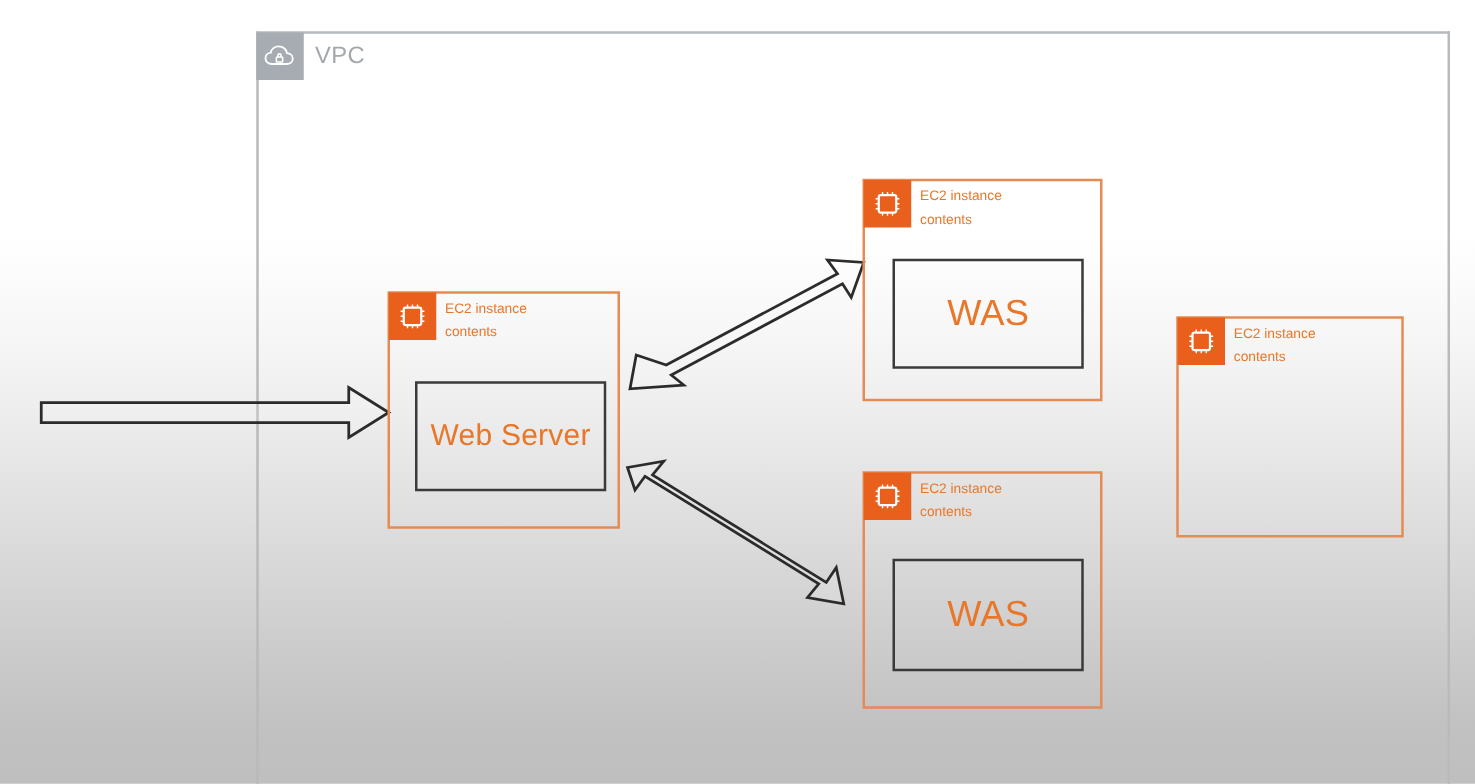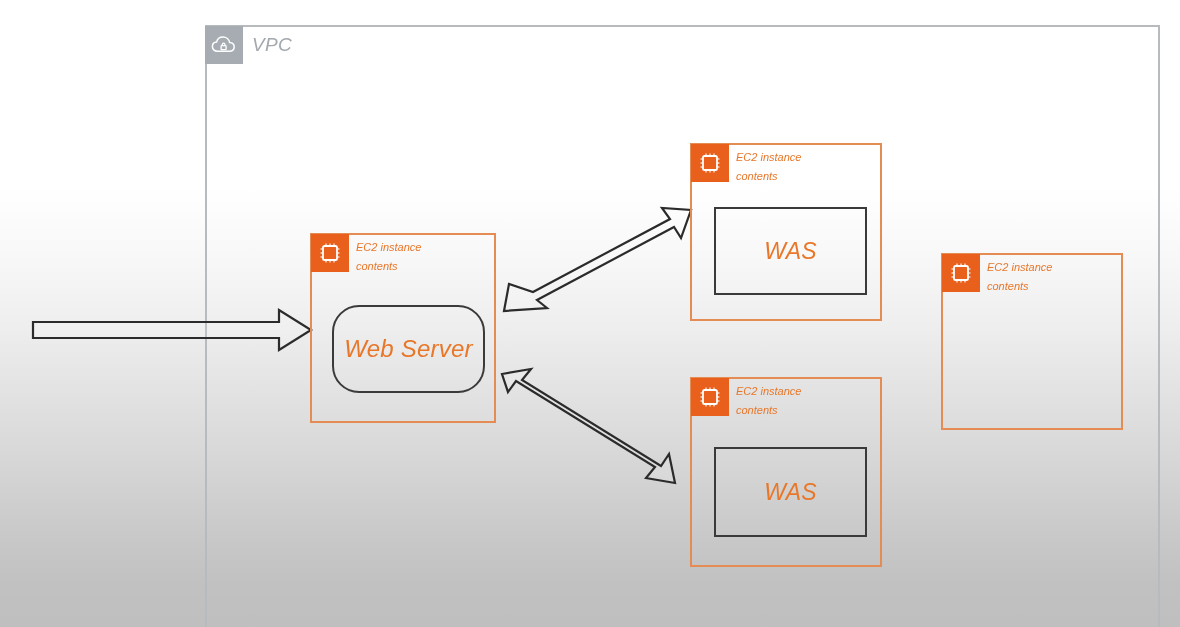--- a/index.html
+++ b/index.html
@@ -20,21 +20,20 @@
     background: linear-gradient(to bottom,
         #ffffff 0%,
         #ffffff 30%,
         #f7f7f7 42%,
         #eeeeee 52%,
         #e3e3e3 62%,
         #d6d6d6 74%,
         #c9c9c9 85%,
         #c1c1c1 93%,
         #bfbfbf 100%);
-    font-style: italic;
   }
 
   
   .vpc-box {
     position: absolute;
     left: 205px;
     top: 25px;
     width: 955px;
     height: 602px;
     border: 2px solid #b7bbbe;
@@ -93,21 +92,21 @@
   .inner-rect {
     position: absolute;
     border: 2px solid #3a3a3a;
     box-sizing: border-box;
     background: transparent;
     display: flex;
     align-items: center;
     justify-content: center;
   }
   .inner-label {
-    font-size: 23px;
+    font-size: 29px;
     color: #e8772a;
     letter-spacing: 0.2px;
   }
   .inner-label.big {
     font-size: 24px;
   }
 
   
   .db-wrap {
     position: absolute;
@@ -198,21 +197,21 @@
           <line x1="19.4" y1="8" x2="21.5" y2="8"></line>
           <line x1="19.4" y1="12" x2="21.5" y2="12"></line>
           <line x1="19.4" y1="16" x2="21.5" y2="16"></line>
         </g>
       </svg>
     </div>
     <div class="ec2-title">
       <span>EC2 instance</span><br>
       <span>contents</span>
     </div>
-    <div class="inner-rect" style="left:20px; top:70px; width:153px; height:88px;border-radius:27px;">
+    <div class="inner-rect" style="left:20px; top:70px; width:153px; height:88px;">
       <span class="inner-label big">Web Server</span>
     </div>
   </div>
 
   <div class="ec2-box" style="left:690px; top:143px; width:192px; height:178px;">
     <div class="ec2-icon">
       <svg width="24" height="24" viewBox="0 0 24 24" aria-hidden="true">
         <rect x="5" y="5" width="14" height="14" rx="1.6" fill="none" stroke="#ffffff" stroke-width="1.8"></rect>
         <g stroke="#ffffff" stroke-width="1.1">
           <line x1="8" y1="2.5" x2="8" y2="4.6"></line>

